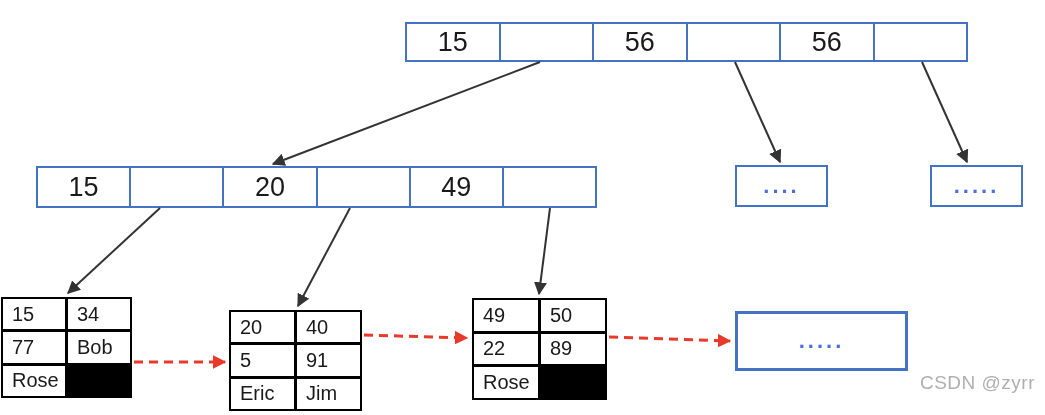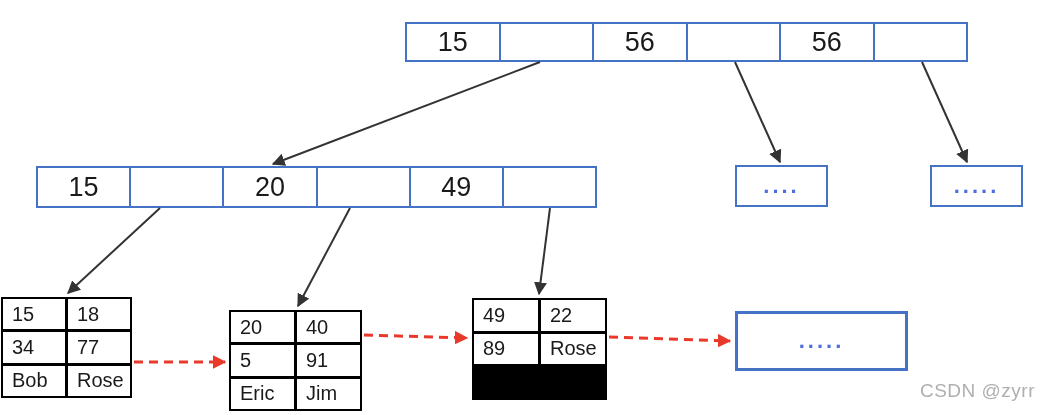--- a/index.html
+++ b/index.html
@@ -54,21 +54,21 @@
   .leaf-1{left:1px;top:297px;width:131px;height:101px;}
   .leaf-2{left:229px;top:310px;width:133px;height:101px;}
   .leaf-3{left:472px;top:298px;width:135px;height:102px;}
   
   .arrow-black{stroke:var(--arrow,#333);stroke-width:2;fill:none;}
   .arrow-red{stroke:var(--red-arrow,#E8392B);stroke-width:3;fill:none;stroke-dasharray:9 6;}
   .mk-black{fill:var(--arrow,#333);}
   .mk-red{fill:var(--red-arrow,#E8392B);}
   
   .watermark{
-    position:absolute;right:10px;top:380px;z-index:2;
+    position:absolute;right:10px;top:372px;z-index:2;
     color:var(--watermark,#AFAFAF);font-size:19px;letter-spacing:0.5px;text-align:right;
   }
 </style>
 </head>
 <body>
 
 <div class="canvas">
 
   <svg class="overlay" viewBox="0 0 1045 415" xmlns="http://www.w3.org/2000/svg">
     <defs>
@@ -106,38 +106,38 @@
     <div class="ncell"></div>
     <div class="ncell">49</div>
     <div class="ncell"></div>
   </div>
 
   <div class="dotsbox ellipsis-mid-left">....</div>
   <div class="dotsbox ellipsis-mid-right">.....</div>
 
   <div class="leaf leaf-1">
     <div class="lcell">15</div>
-    <div class="lcell">18</div>
     <div class="lcell">34</div>
     <div class="lcell">77</div>
     <div class="lcell">Bob</div>
     <div class="lcell">Rose</div>
   </div>
 
   <div class="leaf leaf-2">
     <div class="lcell">20</div>
     <div class="lcell">40</div>
     <div class="lcell">5</div>
     <div class="lcell">91</div>
     <div class="lcell">Eric</div>
     <div class="lcell">Jim</div>
   </div>
 
   <div class="leaf leaf-3">
     <div class="lcell">49</div>
+    <div class="lcell">50</div>
     <div class="lcell">22</div>
     <div class="lcell">89</div>
     <div class="lcell">Rose</div>
   </div>
 
   <div class="dotsbox ellipsis-leaf">.....</div>
 
   <div class="watermark">CSDN @zyrr</div>
 
 </div>

